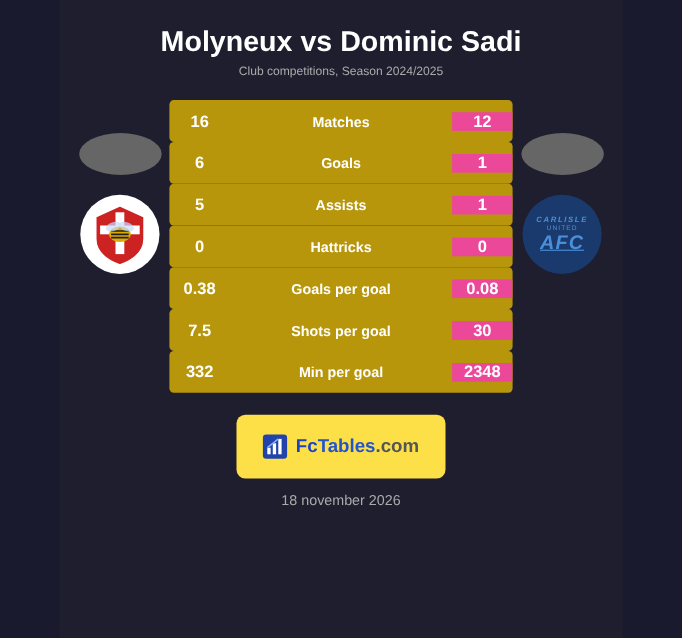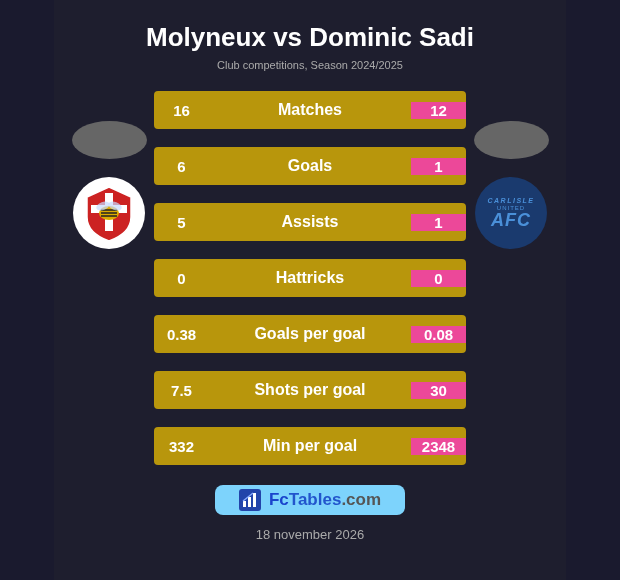--- a/index.html
+++ b/index.html
@@ -82,21 +82,21 @@
       background: #1a3a6e;
       border-radius: 50%;
       display: flex;
       align-items: center;
       justify-content: center;
     }
     .stats-container {
       flex: 1;
       display: flex;
       flex-direction: column;
-      gap: 18px;
+      gap: 0;
     }
     .stat-row {
       display: flex;
       align-items: center;
       height: 38px;
       background: #b8960c;
       border-radius: 4px;
       position: relative;
       overflow: hidden;
     }
@@ -107,38 +107,38 @@
       font-weight: bold;
       font-size: 15px;
       z-index: 2;
       flex-shrink: 0;
     }
     .stat-label {
       flex: 1;
       text-align: center;
       color: #ffffff;
       font-weight: bold;
-      font-size: 16px;
+      font-size: 13px;
       z-index: 2;
     }
     .stat-right-val {
       width: 55px;
       text-align: center;
       color: #ffffff;
       font-weight: bold;
       font-size: 15px;
       z-index: 2;
       flex-shrink: 0;
       background: #ec4899;
     }
     .fctables-badge {
       margin-top: 20px;
-      background: #7dd3fc;
+      background: #fde047;
       border-radius: 8px;
-      padding: 4px 24px;
+      padding: 18px 24px;
       display: flex;
       align-items: center;
       gap: 8px;
     }
     .fctables-icon {
       width: 22px;
       height: 22px;
       background: #2244aa;
       border-radius: 3px;
       display: flex;
@@ -228,21 +228,21 @@
           <div class="stat-right-val">2348</div>
         </div>
       </div>
 
     <div class="right-logo">
       <div class="logo-ellipse-right"></div>
       <div class="logo-circle-right">
         <div style="text-align:center;">
           <div style="color:#4a90d9; font-size:7px; font-weight:bold; letter-spacing:1.5px; font-style:italic; line-height:1.2;">CARLISLE</div>
           <div style="color:#4a90d9; font-size:6px; letter-spacing:1px;">UNITED</div>
-          <div style="color:#4a90d9; font-size:18px; font-weight:bold; font-style:italic; letter-spacing:1px; line-height:1;">AFC</div>
+          <div style="color:#4a90d9; font-size:18px; font-weight:bold; font-style:italic; letter-spacing:1px; line-height:1;text-decoration:underline;">AFC</div>
         </div>
       </div>
     </div>
   </div>
 
   <div class="fctables-badge">
     <div class="fctables-icon">
       <svg width="18" height="18" viewBox="0 0 18 18">
         <rect x="2" y="10" width="3" height="6" fill="white"></rect>
         <rect x="7" y="6" width="3" height="10" fill="white"></rect>

